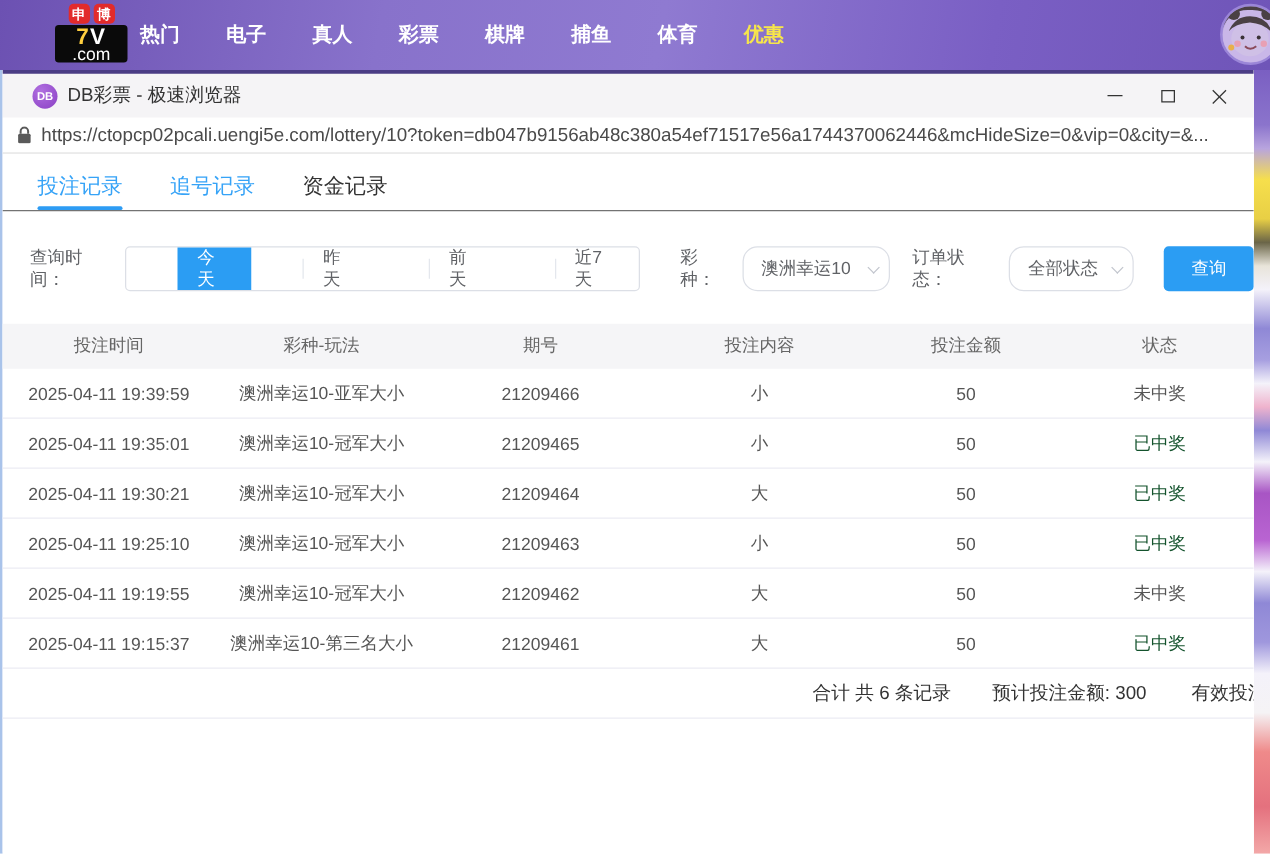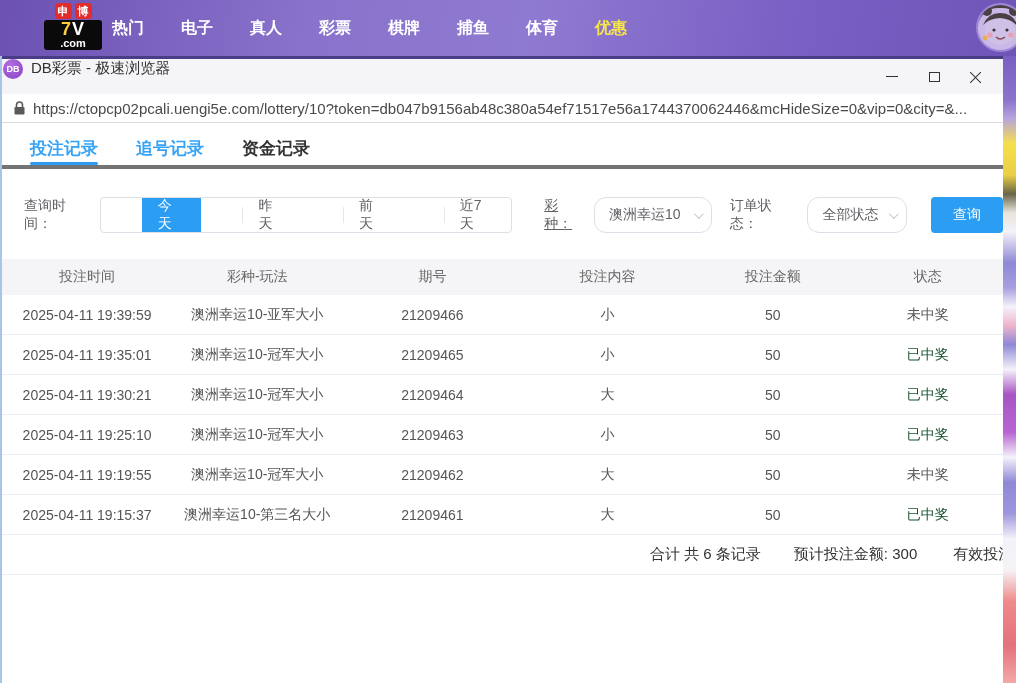--- a/index.html
+++ b/index.html
@@ -12,21 +12,21 @@
     background:linear-gradient(100deg,#6c51b2 0%,#8872cb 30%,#8f7ad1 52%,#7a5fc4 78%,#6f55b8 100%);
     display:flex; align-items:center; z-index:3;
   }
   .logo { position:absolute; left:44px; top:3px; width:58px; height:50px; cursor:pointer; }
   .logo-badges { display:flex; gap:3px; justify-content:center; }
   .logo-badge { width:17px; height:16px; background:#e22b2b; border-radius:4px; color:#fff;
     font-size:11px; font-weight:bold; display:flex; align-items:center; justify-content:center; }
   .logo-block { margin-top:1px; background:#0a0a0a; border-radius:3px; padding:0 3px 2px 3px; text-align:center; }
   .logo-7v { font-size:18px; font-weight:bold; line-height:19px; letter-spacing:1px; }
   .logo-7v .seven { color:#ffcf3f; } .logo-7v .vee { color:#fff; }
-  .logo-com { color:#fff; font-size:11px; font-weight:bold; line-height:9px; }
+  .logo-com { color:#fff; font-size:14px; font-weight:normal; line-height:9px; }
   .nav-items { display:flex; margin-left:112px; gap:37px; }
   .nav-item { color:#ffffff; font-size:16px; font-weight:bold; cursor:pointer; white-space:nowrap; }
   .nav-item.hl { color:#f7e64a; }
   .avatar { position:absolute; right:-9px; top:3px; width:49px; height:49px; border-radius:50%;
     overflow:hidden; border:2px solid #9b86d8; background:#b9a6e0; }
 
   
   .right-strip {
     position:absolute; left:1003px; top:56px; width:13px; height:627px; z-index:1;
     background:linear-gradient(180deg,
@@ -39,63 +39,63 @@
       #f5f3f5 82%, #ef8a8a 87%, #e4717e 94%, #f3a8a8 100%);
   }
 
   
   .window {
     position:absolute; left:0; top:56px; width:1003px; height:627px; z-index:2;
     background:#fff; border-left:2px solid #a9c3ea; overflow:hidden;
   }
   .titlebar {
     height:38px; background:#f5f4f6; border-top:3px solid #4b3d85;
-    display:flex; padding-left:1px; position:relative;
+    display:flex; align-items:center; padding-left:24px; position:relative;
   }
   .db-icon { width:20px; height:20px; border-radius:50%;
     background:radial-gradient(circle at 35% 30%, #b06fe0, #8a3fc4); color:#fff;
     font-size:9px; font-weight:bold; display:flex; align-items:center; justify-content:center; }
   .win-title { margin-left:8px; font-size:15px; color:#333; }
   .win-controls { position:absolute; right:6px; top:0; height:100%; display:flex; }
   .win-btn { width:42px; height:100%; display:flex; align-items:center; justify-content:center; cursor:pointer; }
   .ic-min { width:12px; border-bottom:1px solid #333; }
   .ic-max { width:11px; height:10px; border:1px solid #333; }
   .ic-close { position:relative; width:12px; height:12px; }
   .ic-close::before,.ic-close::after { content:""; position:absolute; left:5px; top:-1px; width:1px; height:15px; background:#333; }
   .ic-close::before { transform:rotate(45deg); } .ic-close::after { transform:rotate(-45deg); }
 
   .urlbar { height:29px; background:#fff; border-bottom:1px solid #dcdcdc;
     display:flex; align-items:center; padding-left:12px; }
   .lock { margin-right:8px; }
   .url-text { font-size:15px; color:#4a4a4a; white-space:nowrap; overflow:hidden; letter-spacing:0px; }
 
   
   .content { position:relative; height:559px; background:#fff; }
-  .tabs { display:flex; padding:14px 0 0 28px; border-bottom:4px solid #737373; height:46px;font-weight:bold; }
+  .tabs { display:flex; padding:14px 0 0 28px; border-bottom:1px solid #737373; height:46px; }
   .tab { font-size:17px; margin-right:38px; padding-bottom:12px; position:relative; cursor:pointer; color:#333; }
   .tab.blue { color:#36a3f7; }
   .tab.active::after { content:""; position:absolute; left:0; right:0; bottom:0; height:3px;
     background:#2d9cf4; border-radius:2px; }
 
   .filters { display:flex; align-items:flex-start; margin:28px 0 0 22px; height:36px; }
   .f-label { font-size:14px; color:#606266; }
   .time-group { display:flex; align-items:center; border:1px solid #dcdfe6; border-radius:4px;
     height:36px; margin-left:6px; overflow:hidden; }
   .time-opt { font-size:14px; color:#606266; padding:0 16px; height:36px; display:flex; align-items:center;
     cursor:pointer; position:relative;margin-left:41px; }
   .time-opt + .time-opt::before { content:""; position:absolute; left:0; top:10px; bottom:10px; width:1px; background:#e4e7ed; }
   .time-opt.active { background:#2b9df3; color:#fff; }
   .time-opt.active::before { display:none; }
   .sel { display:flex; align-items:center; justify-content:space-between; border:1px solid #dcdfe6; border-radius:12px;
     height:36px; padding:0 10px 0 14px; margin-left:8px; cursor:pointer; background:#fff; }
   .sel-lottery { width:118px; } .sel-status { width:100px; }
   .sel-val { font-size:14px; color:#606266; }
   .caret { width:7px; height:7px; border-right:1px solid #c0c4cc; border-bottom:1px solid #c0c4cc;
     transform:rotate(45deg) translateY(-2px); }
-  .ml28 { margin-left:32px;text-decoration:underline; } .ml18 { margin-left:18px; }
+  .ml28 { margin-left:32px; } .ml18 { margin-left:18px; }
   .search-btn { margin-left:24px; width:72px; height:36px; background:#2b9df3; color:#fff; border:none;
     border-radius:4px; font-size:14px; cursor:pointer; font-family:inherit; }
 
   .table { margin-top:26px; }
   .trow { display:grid; grid-template-columns:17% 17% 18% 17% 16% 15%; align-items:center; }
   .thead { background:#f5f5f7; height:36px; }
   .thead .cell { color:#666; font-size:14px; }
   .cell { text-align:center; font-size:14px; color:#555; }
   .tbody-row { height:40px; border-bottom:1px solid #ebebf3; }
   .status-red { color:#14532d; }

